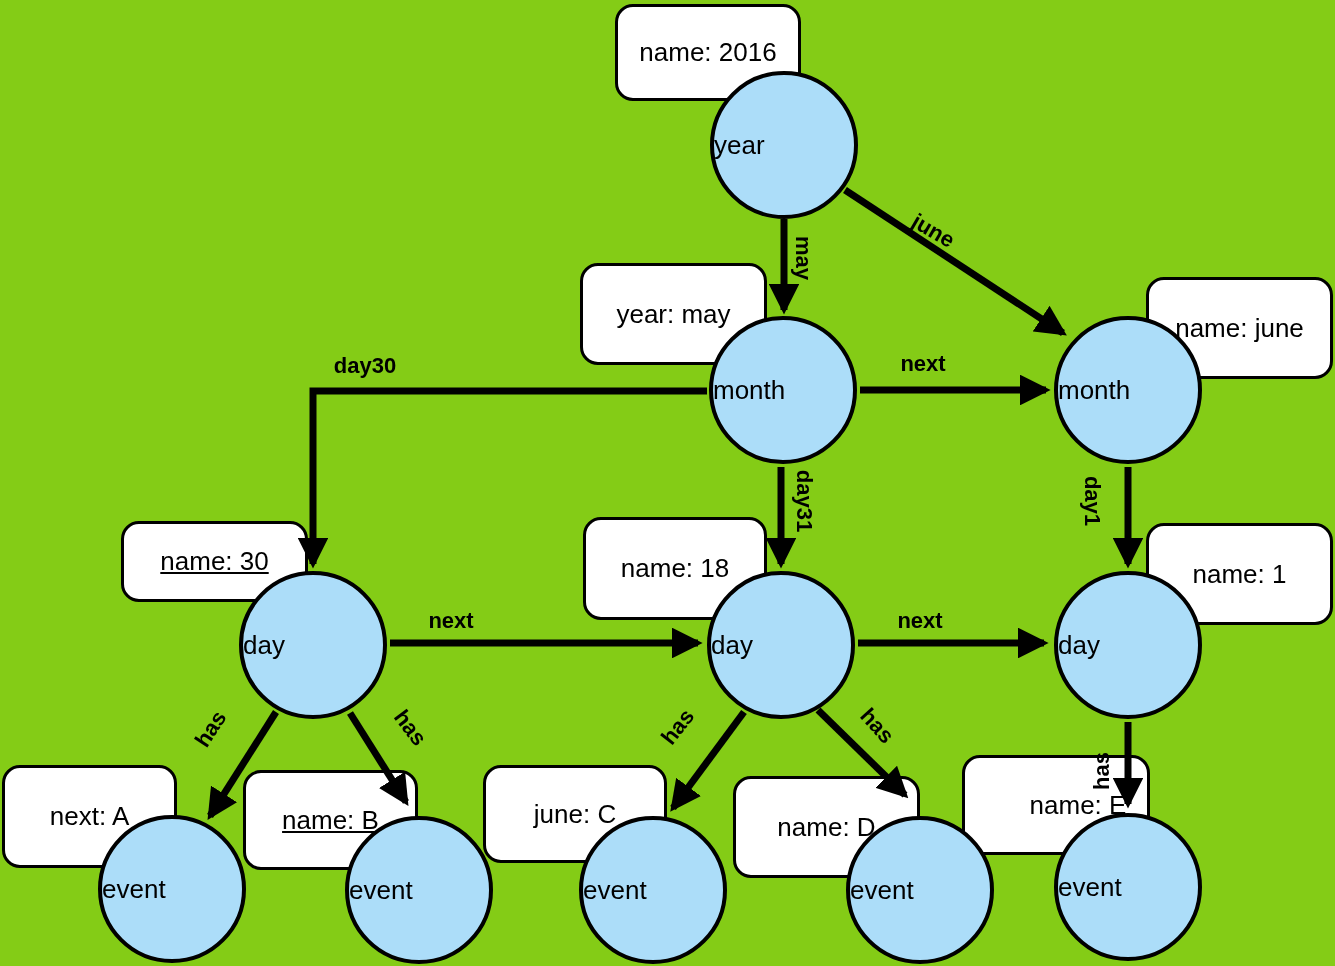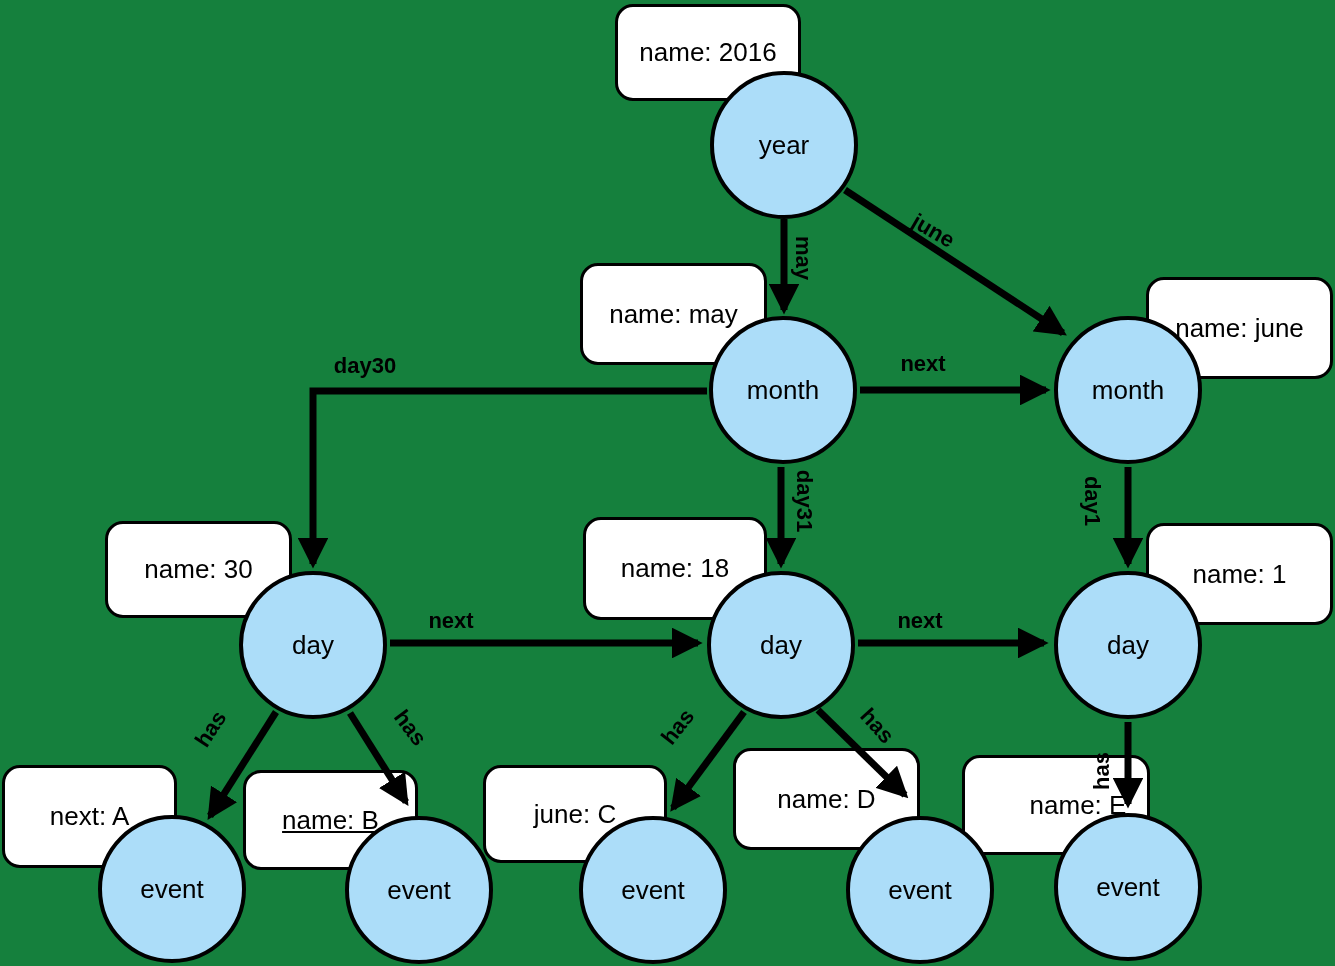--- a/index.html
+++ b/index.html
@@ -1,70 +1,70 @@
 <!DOCTYPE html>
 <html><head>
 <meta charset="utf-8">
 <style>
   html,body{margin:0;padding:0;background:#808080;}
   #canvas{
     position:relative;width:1335px;height:966px;overflow:hidden;
-    background:#15803d;
+    background:#84cc16;
     font-family:"Liberation Sans", sans-serif;
   }
   .pbox{
     position:absolute;background:#ffffff;border:3px solid #000000;
     border-radius:18px;display:flex;align-items:center;justify-content:center;
     font-size:26px;color:#000000;z-index:1;box-sizing:border-box;white-space:nowrap;
   }
   .node{
     position:absolute;width:148px;height:148px;border-radius:50%;
     background:#ACDDF9;border:4px solid #000000;
-    display:flex;align-items:center;justify-content:center;
+    display:flex;align-items:center;justify-content:flex-start;
     font-size:26px;color:#000000;z-index:4;box-sizing:border-box;
   }
   #edges{position:absolute;left:0;top:0;z-index:2;}
   .elabel{
     position:absolute;font-size:22px;font-weight:bold;color:#000000;
     white-space:nowrap;z-index:3;transform-origin:center center;
   }
 </style>
 </head>
 <body>
 
 <div id="canvas">
 
   <div class="pbox" style="left:615px;top:4px;width:186px;height:97px;">
       <span>name: 2016</span>
     </div>
   <div class="pbox" style="left:580px;top:263px;width:187px;height:102px;">
-      <span>name: may</span>
+      <span>year: may</span>
     </div>
   <div class="pbox" style="left:1146px;top:265px;width:187px;height:102px;margin-top:12px;">
       <span>name: june</span>
     </div>
-  <div class="pbox" style="left:105px;top:521px;width:187px;height:97px;">
+  <div class="pbox" style="left:121px;top:521px;width:187px;height:81px;text-decoration:underline;">
       <span>name: 30</span>
     </div>
   <div class="pbox" style="left:583px;top:517px;width:184px;height:103px;">
       <span>name: 18</span>
     </div>
   <div class="pbox" style="left:1146px;top:523px;width:187px;height:102px;">
       <span>name: 1</span>
     </div>
   <div class="pbox" style="left:2px;top:765px;width:175px;height:103px;">
       <span>next: A</span>
     </div>
   <div class="pbox" style="left:243px;top:770px;width:175px;height:100px;text-decoration:underline;">
       <span>name: B</span>
     </div>
   <div class="pbox" style="left:483px;top:765px;width:184px;height:98px;">
       <span>june: C</span>
     </div>
-  <div class="pbox" style="left:733px;top:748px;width:187px;height:102px;">
+  <div class="pbox" style="left:733px;top:776px;width:187px;height:102px;">
       <span>name: D</span>
     </div>
   <div class="pbox" style="left:962px;top:755px;width:188px;height:100px;padding-left:44px;">
       <span>name: E</span>
     </div>
 
   <svg id="edges" width="1335" height="966" viewBox="0 0 1335 966">
     <defs>
       <marker id="arw" viewBox="0 0 10 10" refX="8.5" refY="5" markerWidth="4.4" markerHeight="4.4" orient="auto">
         <path d="M0,0 L10,5 L0,10 Z" fill="#000000"></path>

